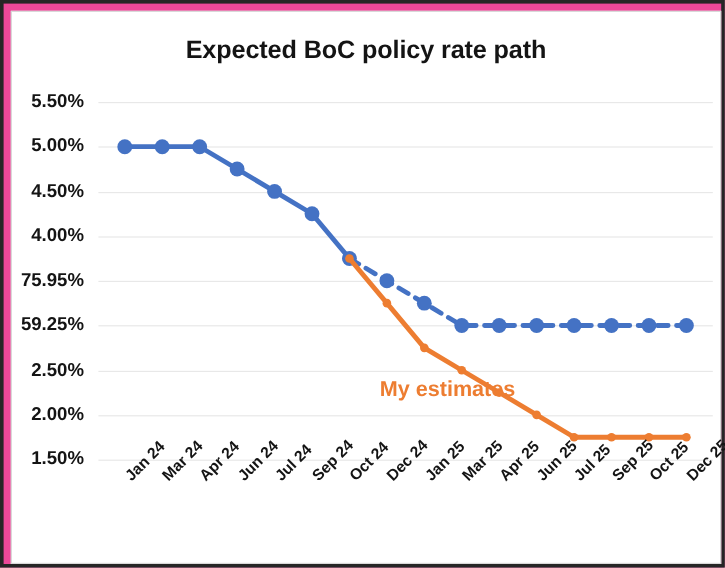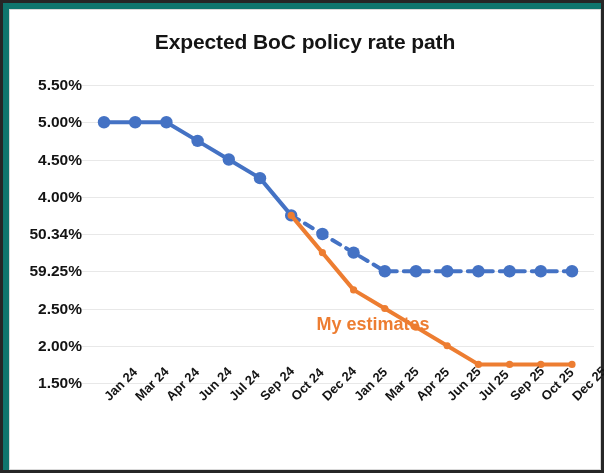--- a/index.html
+++ b/index.html
@@ -14,21 +14,21 @@
     font-family: "Liberation Sans", sans-serif;
   }
 
   #frame {
     position: absolute;
     left: 0; top: 0;
     width: 604px;
     height: 473px;
     box-sizing: border-box;
     border: 3px solid #262626;
-    background: #0f766e;
+    background: #ec4899;
   }
 
   #inner {
     position: absolute;
     left: 6px; top: 6px;
     width: 592px;
     height: 461px;
     box-sizing: border-box;
     border: 1px solid #d9d9d9;
     background: #ffffff;
@@ -64,21 +64,21 @@
   .gridline {
     position: absolute;
     left: 0;
     width: 100%;
     height: 1px;
     background: #e8e8e8;
   }
 
   .ytick-label {
     position: absolute;
-    right: 512px;          
+    right: 524px;          
     width: 70px;
     text-align: right;
     font-size: 15.5px;
     font-weight: bold;
     color: #141414;
     transform: translateY(-50%);
     white-space: nowrap;
   }
 
   #svg-lines {
@@ -145,21 +145,21 @@
             <div class="gridline" style="top: 186.25px;"></div>
             <div class="gridline" style="top: 223.5px;"></div>
             <div class="gridline" style="top: 260.75px;"></div>
             <div class="gridline" style="top: 298px;"></div>
           </div>
         <div id="yticks">
             <div class="ytick-label" style="top: 0px;">5.50%</div>
             <div class="ytick-label" style="top: 37.25px;">5.00%</div>
             <div class="ytick-label" style="top: 74.5px;">4.50%</div>
             <div class="ytick-label" style="top: 111.75px;">4.00%</div>
-            <div class="ytick-label" style="top: 149px;">50.34%</div>
+            <div class="ytick-label" style="top: 149px;">75.95%</div>
             <div class="ytick-label" style="top: 186.25px;">59.25%</div>
             <div class="ytick-label" style="top: 223.5px; padding-left: 21px;">2.50%</div>
             <div class="ytick-label" style="top: 260.75px; text-align: right;">2.00%</div>
             <div class="ytick-label" style="top: 298px; margin-left: 18px;">1.50%</div>
           </div>
         <svg id="svg-lines" viewBox="0 0 512 298" preserveAspectRatio="none">
             <path d="M22.00 37.25 L53.20 37.25 L84.40 37.25 L115.60 55.88 L146.80 74.50 L178.00 93.13 L209.20 130.38" fill="none" stroke="#4472C4" stroke-width="4" stroke-linecap="round" stroke-linejoin="round"></path>
             <path d="M209.20 130.38 L240.40 149.00 L271.60 167.63 L302.80 186.25 L334.00 186.25 L365.20 186.25 L396.40 186.25 L427.60 186.25 L458.80 186.25 L490.00 186.25" fill="none" stroke="#4472C4" stroke-width="4" stroke-linecap="round" stroke-linejoin="round" stroke-dasharray="9 7"></path>
             <circle cx="22.00" cy="37.25" r="6.2" fill="#4472C4"></circle>
             <circle cx="53.20" cy="37.25" r="6.2" fill="#4472C4"></circle>

